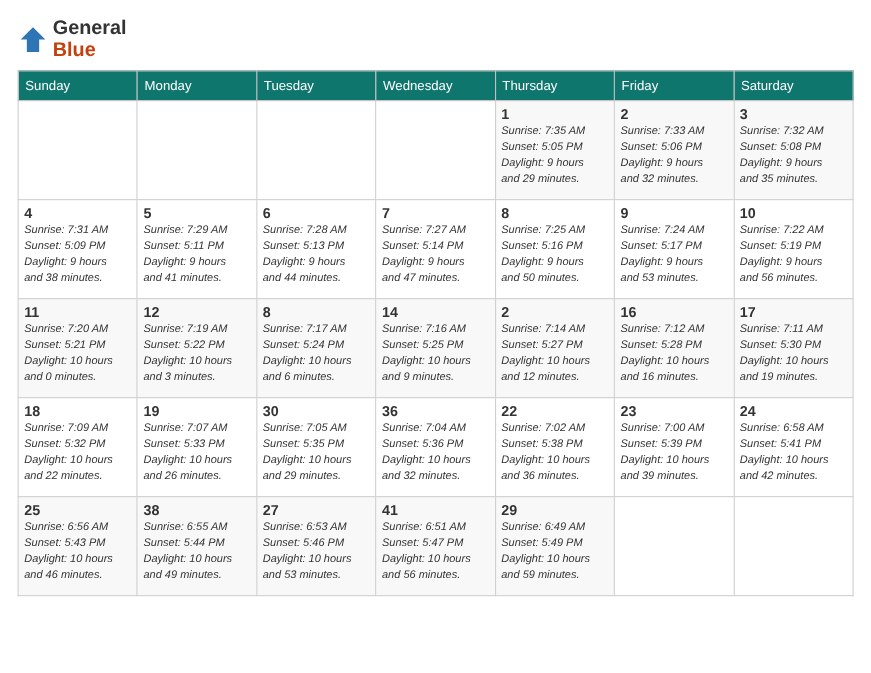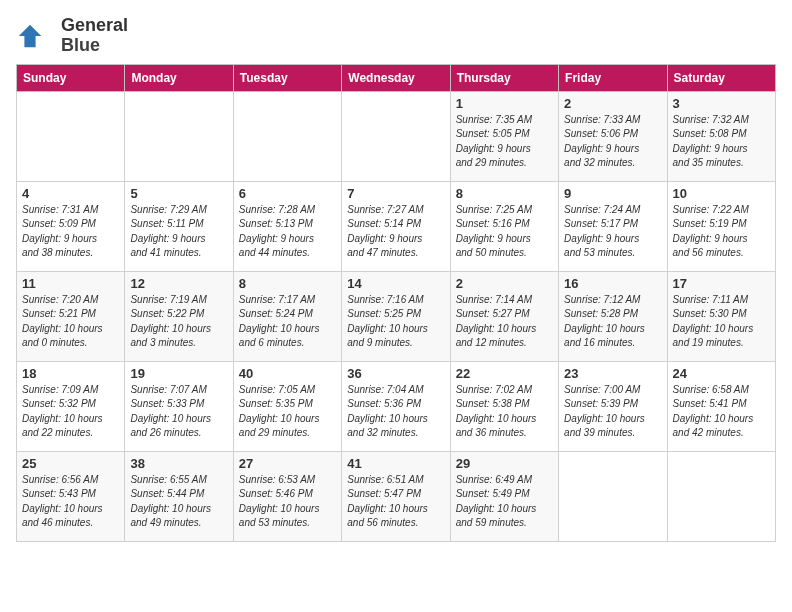--- a/index.html
+++ b/index.html
@@ -12,21 +12,21 @@
     }
     .header-area {
       display: flex;
       justify-content: space-between;
       align-items: flex-start;
       margin-bottom: 8px;
     }
     .logo {
       display: flex;
       align-items: center;
-      gap: 17px;
+      gap: 4px;
     }
     .logo-text {
       font-size: 18px;
       font-weight: bold;
       color: #333;
       line-height: 1.1;
     }
     .logo-icon {
       width: 28px;
       height: 28px;
@@ -44,26 +44,26 @@
       font-size: 14px;
       color: #555;
       margin-top: 2px;
     }
     table {
       width: 100%;
       border-collapse: collapse;
       font-size: 11px;
     }
     thead tr th {
-      background-color: #be185d;
+      background-color: #0f766e;
       color: #fff;
       text-align: left;
       padding: 6px 6px;
       font-size: 12px;
-      font-weight: bold;
+      font-weight: normal;
       border: 1px solid #c0c0c0;
     }
     tbody tr td {
       border: 1px solid #d0d0d0;
       padding: 4px 5px;
       vertical-align: top;
       background: #fff;
       min-height: 80px;
       height: 90px;
     }
@@ -90,21 +90,21 @@
 </head>
 <body>
 
 <div class="header-area">
   <div class="logo">
     <svg class="logo-icon" viewBox="0 0 40 40">
       <polygon points="20,4 36,20 28,20 28,36 12,36 12,20 4,20" fill="#2E75B6"></polygon>
     </svg>
     <div class="logo-text">
       <div><span style="color:#333">General</span></div>
-      <div><span style="color:#404040">Blue</span></div>
+      <div><span style="color:#c2410c">Blue</span></div>
     </div>
   </div>
   <div class="title-area">
     <div class="main-title"></div>
     <div class="sub-title"></div>
   </div>
 </div>
 
 <table>
   <thead>
@@ -200,21 +200,21 @@
       <tr>
         <td>
           <span class="day-num">18</span>
           <div class="day-info">Sunrise: 7:09 AM<br>Sunset: 5:32 PM<br>Daylight: 10 hours<br>and 22 minutes.</div>
         </td>
         <td>
           <span class="day-num">19</span>
           <div class="day-info">Sunrise: 7:07 AM<br>Sunset: 5:33 PM<br>Daylight: 10 hours<br>and 26 minutes.</div>
         </td>
         <td>
-          <span class="day-num">40</span>
+          <span class="day-num">30</span>
           <div class="day-info">Sunrise: 7:05 AM<br>Sunset: 5:35 PM<br>Daylight: 10 hours<br>and 29 minutes.</div>
         </td>
         <td>
           <span class="day-num">36</span>
           <div class="day-info">Sunrise: 7:04 AM<br>Sunset: 5:36 PM<br>Daylight: 10 hours<br>and 32 minutes.</div>
         </td>
         <td>
           <span class="day-num">22</span>
           <div class="day-info">Sunrise: 7:02 AM<br>Sunset: 5:38 PM<br>Daylight: 10 hours<br>and 36 minutes.</div>
         </td>

